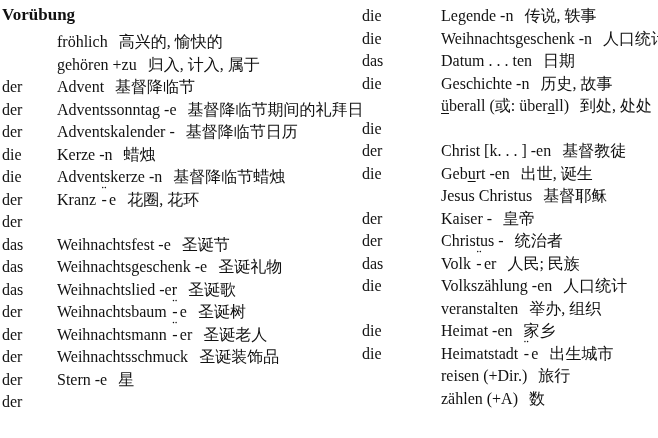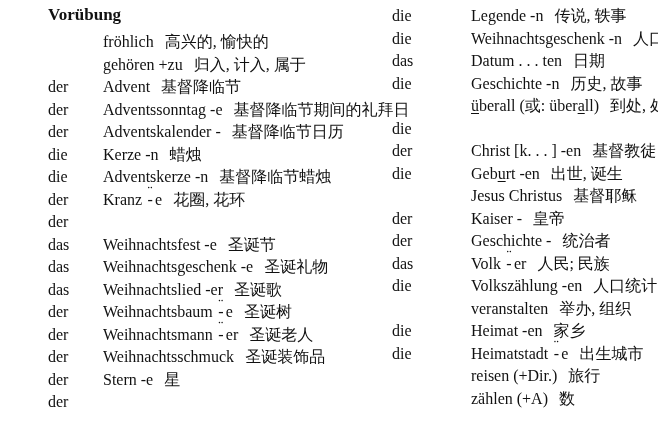--- a/index.html
+++ b/index.html
@@ -11,21 +11,21 @@
     font-family: "Liberation Serif", "DejaVu Serif", serif;
     overflow: hidden;
   }
   .wrap {
     display: flex;
     align-items: flex-start;
     padding-top: 5px;
     box-sizing: border-box;
   }
   .col { box-sizing: border-box; }
-  .col-left  { width: 348px; padding-left: 18px; margin-left: 30px; }
+  .col-left  { width: 348px; padding-left: 2px; }
   .col-right { width: 294px; margin-left: 14px; }
 
   h2.sec-title {
     font-size: 17px;
     line-height: 20px;
     font-weight: bold;
     margin: 0 0 6px 0;
   }
   .col-right h2.sec-title { padding-left: 14px; }
 
@@ -178,21 +178,21 @@
         <div class="row">
           <span class="art"></span>
           <span class="content"><span class="de">Jesus Christus</span><span class="zh">基督耶稣</span></span>
         </div>
         <div class="row">
           <span class="art">der</span>
           <span class="content"><span class="de">Kaiser -</span><span class="zh">皇帝</span></span>
         </div>
         <div class="row">
           <span class="art">der</span>
-          <span class="content"><span class="de">Geschichte -</span><span class="zh">统治者</span></span>
+          <span class="content"><span class="de">Christus -</span><span class="zh">统治者</span></span>
         </div>
         <div class="row">
           <span class="art">das</span>
           <span class="content"><span class="de">Volk <span class="uml">-</span>er</span><span class="zh">人民; 民族</span></span>
         </div>
         <div class="row">
           <span class="art">die</span>
           <span class="content"><span class="de">Volkszählung -en</span><span class="zh">人口统计</span></span>
         </div>
         <div class="row">

